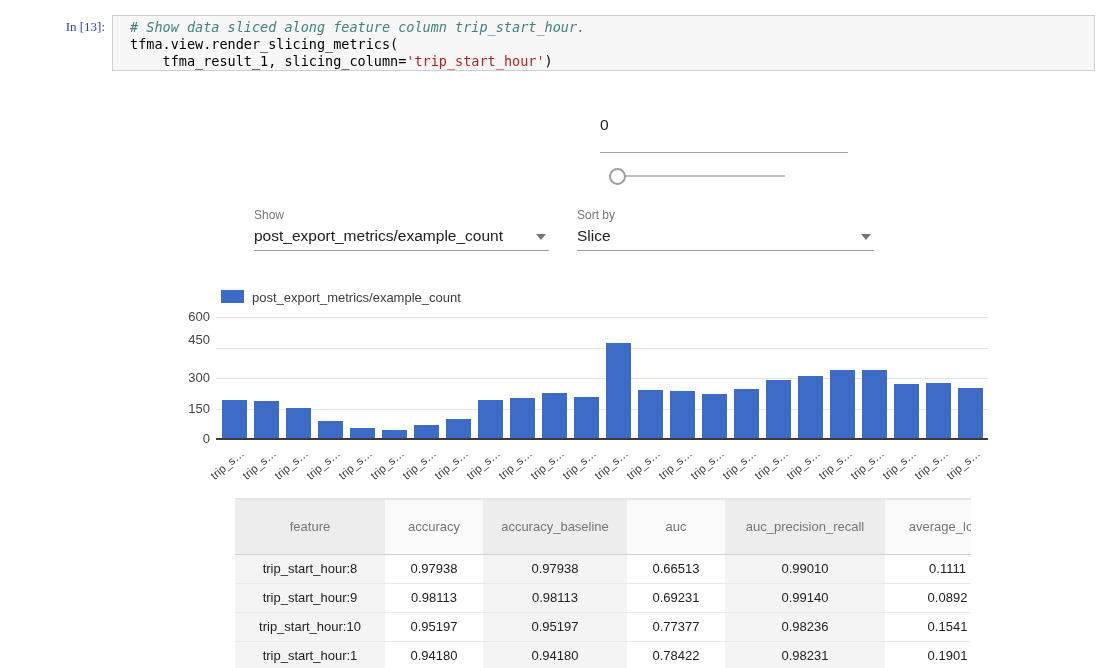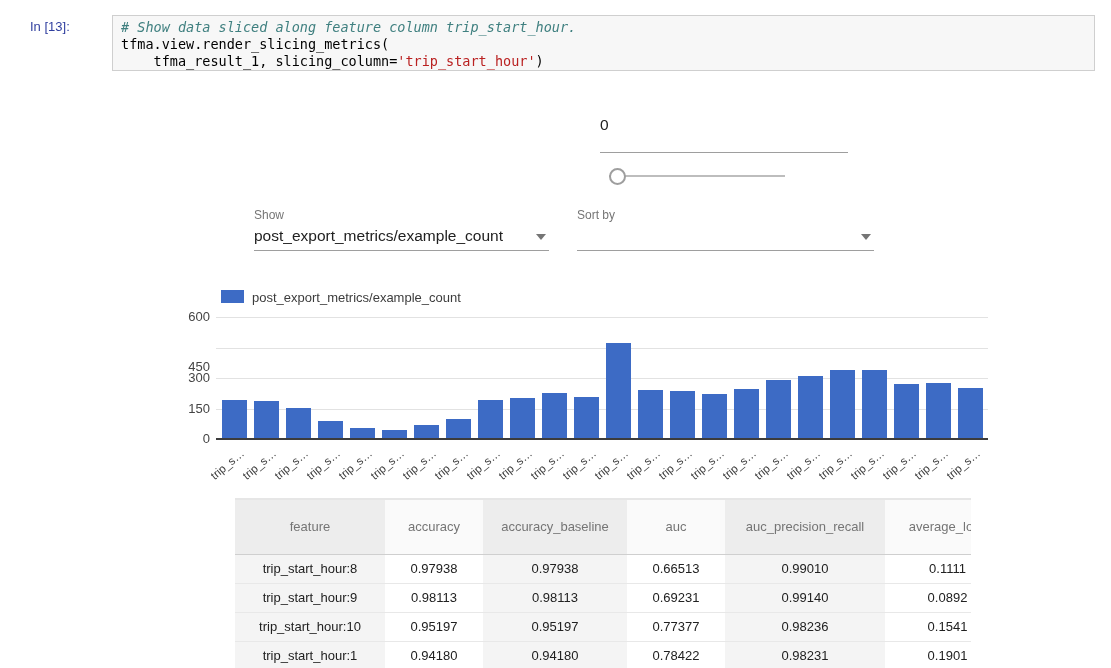--- a/index.html
+++ b/index.html
@@ -1,25 +1,25 @@
 <!DOCTYPE html>
 <html><head>
 <meta charset="utf-8">
 <style>
   html,body{margin:0;padding:0;background:#fff;}
   #screen{position:relative;width:1111px;height:668px;background:#fff;overflow:hidden;
           font-family:"Liberation Sans",sans-serif;color:#212121;}
 
   
-  .prompt{position:absolute;left:30px;top:19px;width:75px;
-          font-family:Liberation Sans, sans-serif;font-size:13px;color:#303F9F;}
+  .prompt{position:absolute;left:30px;top:19px;width:75px;text-align:right;
+          font-family:Liberation Serif, serif;font-size:13px;color:#303F9F;}
   .cell-box{position:absolute;left:112px;top:15px;width:983px;height:56px;
             background:#f7f7f7;border:1px solid #cfcfcf;box-sizing:border-box;
             font-family:"DejaVu Sans Mono",monospace;font-size:13.5px;line-height:17px;
-            padding:3px 8px;white-space:pre;}
+            padding:3px 17px;white-space:pre;}
   .tok-comment{color:#408080;font-style:italic;}
   .tok-plain{color:#000;}
   .tok-string{color:#BA2121;}
 
   
   .ctl{position:absolute;box-sizing:border-box;border-bottom:1px solid #9e9e9e;}
   .ctl-label{font-size:12px;color:#757575;line-height:14px;}
   .ctl-value{font-size:15.5px;color:#212121;line-height:20px;margin-top:4px;
              white-space:nowrap;overflow:hidden;}
   .dd-arrow{position:absolute;right:3px;bottom:10px;width:0;height:0;
@@ -81,20 +81,21 @@
     <div id="slider-knob"></div>
   </div>
 
   <div class="ctl" id="ctl-show">
     <div class="ctl-label">Show</div>
     <div class="ctl-value">post_export_metrics/example_count</div>
     <div class="dd-arrow"></div>
   </div>
   <div class="ctl" id="ctl-sort">
     <div class="ctl-label">Sort by</div>
+    <div class="ctl-value">Slice</div>
     <div class="dd-arrow"></div>
   </div>
 
   <div id="legend">
     <div id="legend-swatch" style="background: rgb(61, 107, 197);"></div>
     <div id="legend-label">post_export_metrics/example_count</div>
   </div>
   <div id="plot">
     <div id="baseline"></div>
   <div class="gridline" style="top: 92px;"></div>
@@ -123,21 +124,21 @@
       <div class="bar" style="left: 614px; height: 69px; background: rgb(61, 107, 197);"></div>
       <div class="bar" style="left: 646px; height: 69px; background: rgb(61, 107, 197);"></div>
       <div class="bar" style="left: 678px; height: 55px; background: rgb(61, 107, 197);"></div>
       <div class="bar" style="left: 710px; height: 56px; background: rgb(61, 107, 197);"></div>
       <div class="bar" style="left: 742px; height: 51px; background: rgb(61, 107, 197);"></div>
     </div>
   <div id="yticks">
       <div class="ytick" style="top: 431px;">0</div>
       <div class="ytick" style="top: 380px; margin-top: 21px;">150</div>
       <div class="ytick" style="top: 370px;">300</div>
-      <div class="ytick" style="top: 359px;">450</div>
+      <div class="ytick" style="top: 332px;">450</div>
       <div class="ytick" style="top: 309px;">600</div>
     </div>
   <div id="xaxis">
       <div class="xtick-anchor" style="left: 234.5px;">
         <div class="xtick">trip_s…</div>
       </div>
       <div class="xtick-anchor" style="left: 266.5px;">
         <div class="xtick">trip_s…</div>
       </div>
       <div class="xtick-anchor" style="left: 298.5px;">

